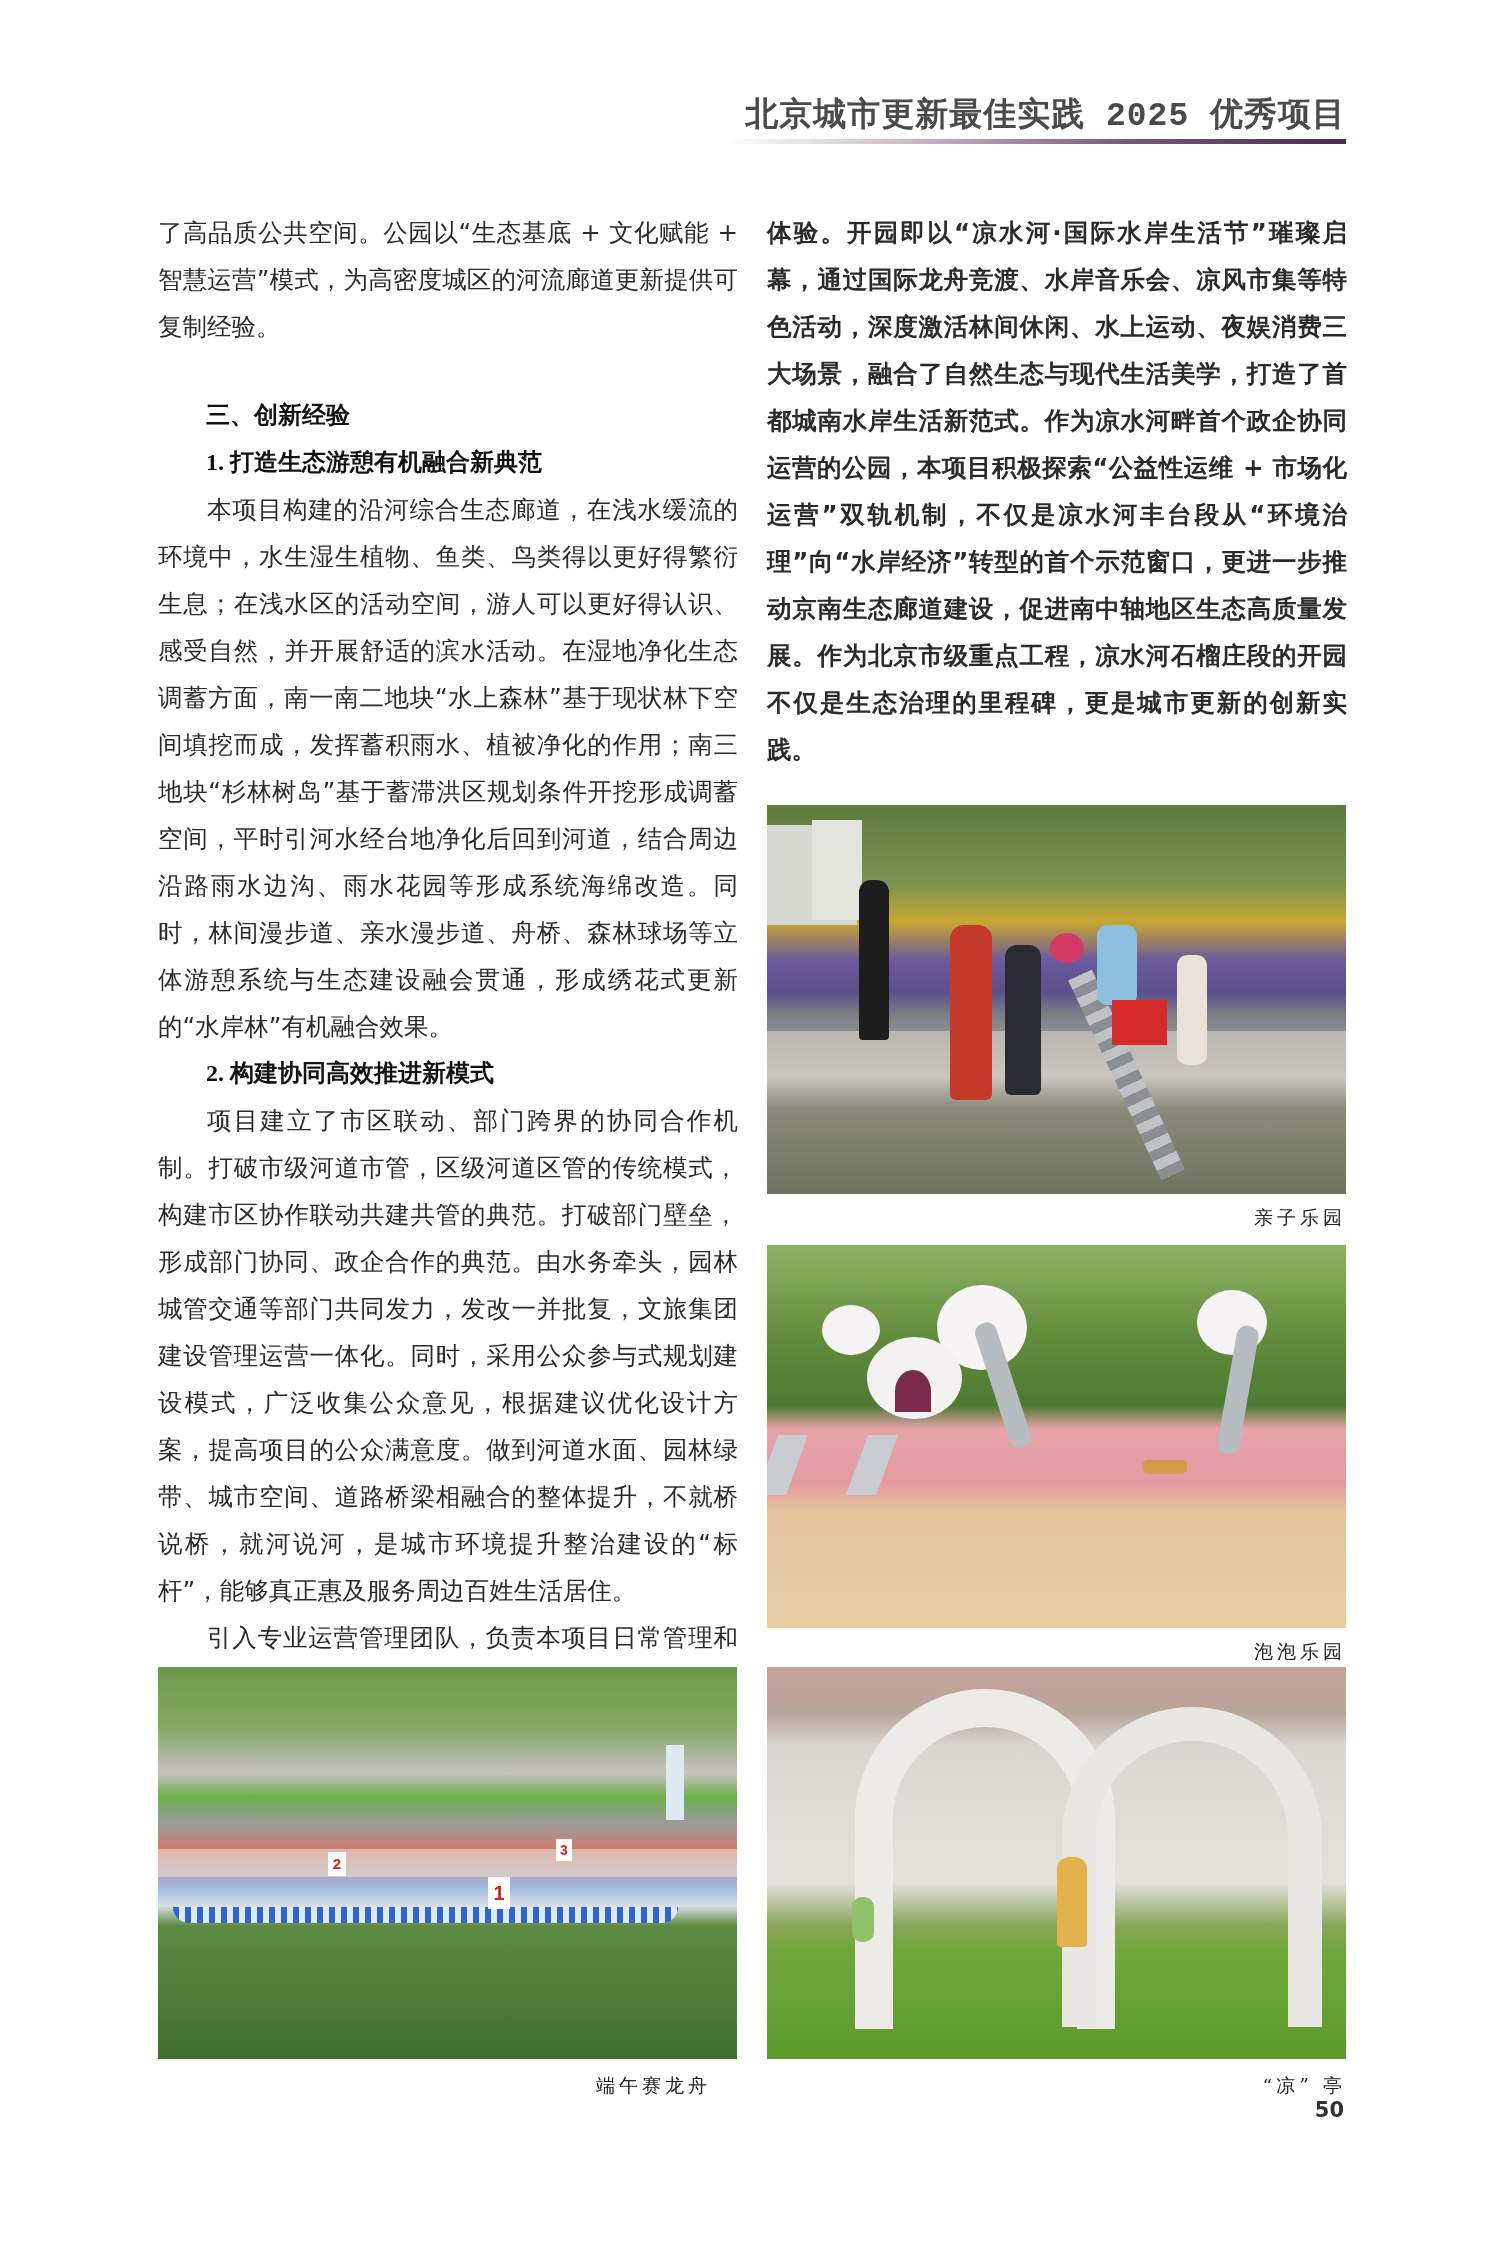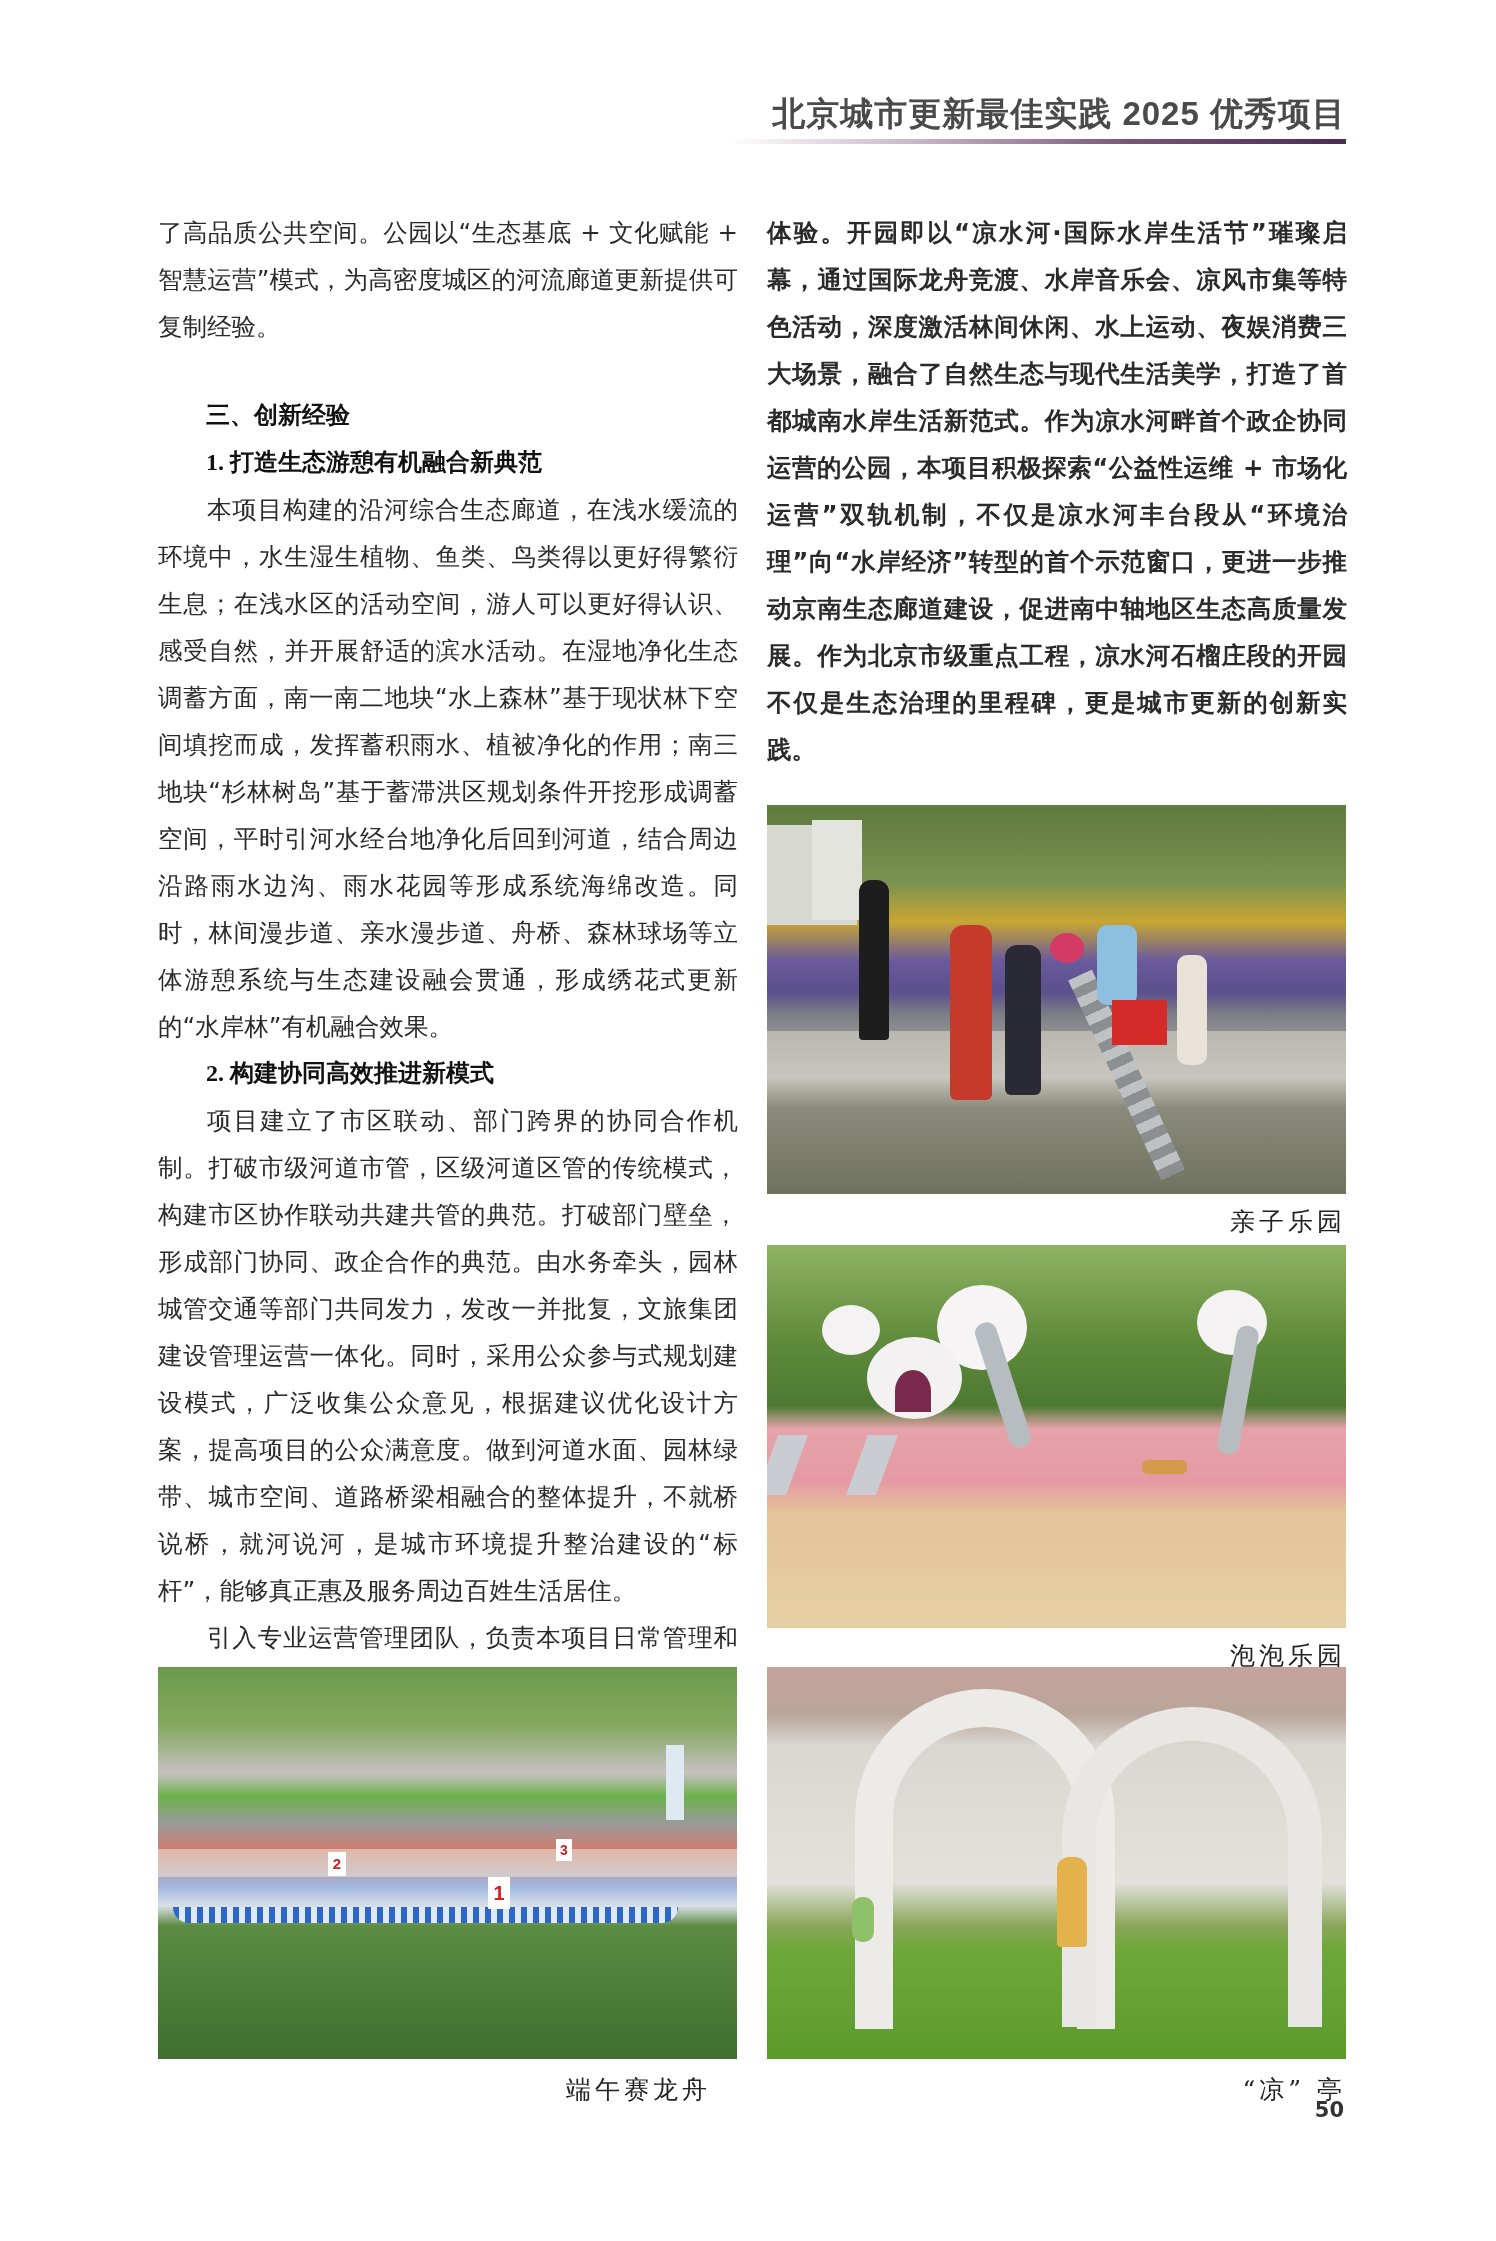--- a/index.html
+++ b/index.html
@@ -1,30 +1,30 @@
 <!DOCTYPE html>
 <html><head>
   <meta charset="utf-8">
   <style>
     html, body { margin: 0; padding: 0; background: #ffffff; }
     body { width: 1496px; height: 2241px; position: relative; overflow: hidden;
            font-family: "DejaVu Sans", "Liberation Sans", sans-serif; color: #2a2a2a; }
-    .header-title { position: absolute; right: 150px; top: 92px; font-family: Liberation Sans, sans-serif;
+    .header-title { position: absolute; right: 150px; top: 92px; font-family: Liberation Mono, monospace;
                     font-weight: bold; font-size: 33px; color: #4a4a4a; letter-spacing: 1px; white-space: nowrap; }
     .header-rule { position: absolute; left: 728px; right: 150px; top: 139px; height: 5px;
                    background: linear-gradient(to right, #ffffff 0%, #c9b8c8 30%, #7a5577 65%, #4b2a55 100%); }
     .col { position: absolute; width: 580px; font-size: 24.5px; line-height: 47px; }
     .col-left { left: 158px; top: 209px; }
     .col-right { left: 767px; top: 209px; font-weight: bold; }
     .col p { margin: 0; text-align: justify; text-justify: inter-character; }
     .indent { text-indent: 2em; }
     .h-section { font-weight: bold; font-size: 24px; text-indent: 2em; color: #111; margin-top: 42px !important; }
     .h-sub { font-weight: bold; font-size: 24px; text-indent: 2em; color: #111; font-family: Liberation Serif, serif; }
     .photo { position: absolute; overflow: hidden; }
-    .caption { position: absolute; font-family: "DejaVu Serif", "Liberation Serif", serif; font-size: 25px;
+    .caption { position: absolute; font-family: "DejaVu Serif", "Liberation Serif", serif; font-size: 19px;
                color: #222; letter-spacing: 4px; text-align: right; white-space: nowrap; }
     .page-number { position: absolute; right: 152px; top: 2098px; font-weight: bold; font-size: 21px; color: #333; }
 
     
     #photo-family { left: 767px; top: 805px; width: 579px; height: 389px;
       background:
         linear-gradient(to bottom, rgba(0,0,0,0) 0%, rgba(0,0,0,0) 58%, #b9b6b0 58%, #c9c5bf 70%, #8a8a7a 78%, #6f735e 100%),
         linear-gradient(to bottom, #5e7a3e 0%, #7a9350 20%, #c8a632 30%, #6a5a9c 40%, #5b4f8c 48%, #7d7f85 54%, #8b8d90 58%); }
     
     #photo-bubble { left: 767px; top: 1245px; width: 579px; height: 383px;

